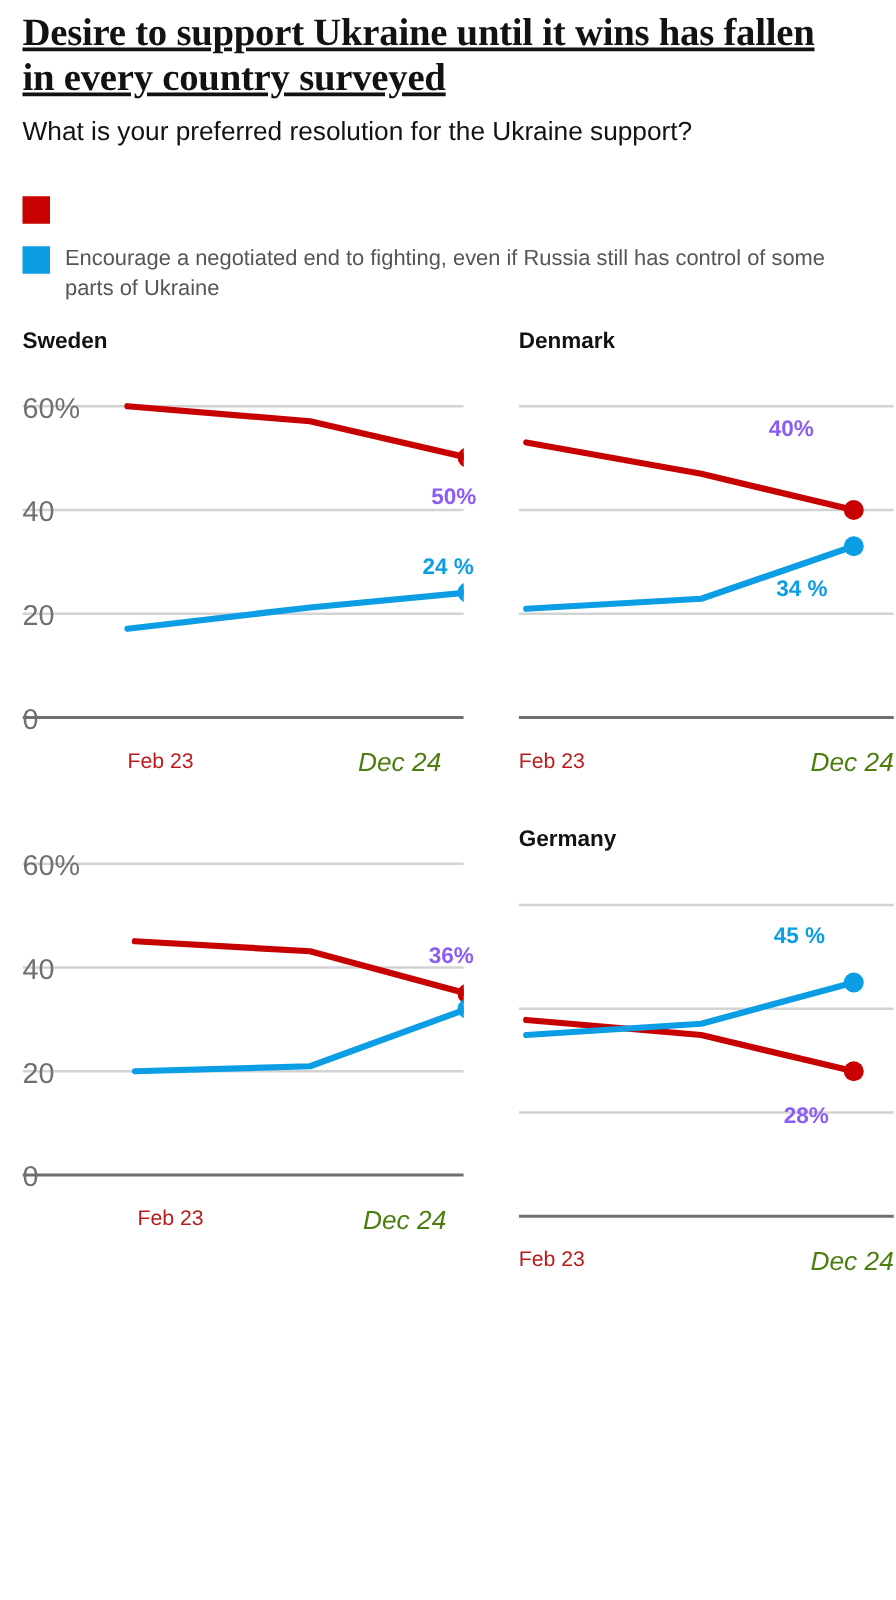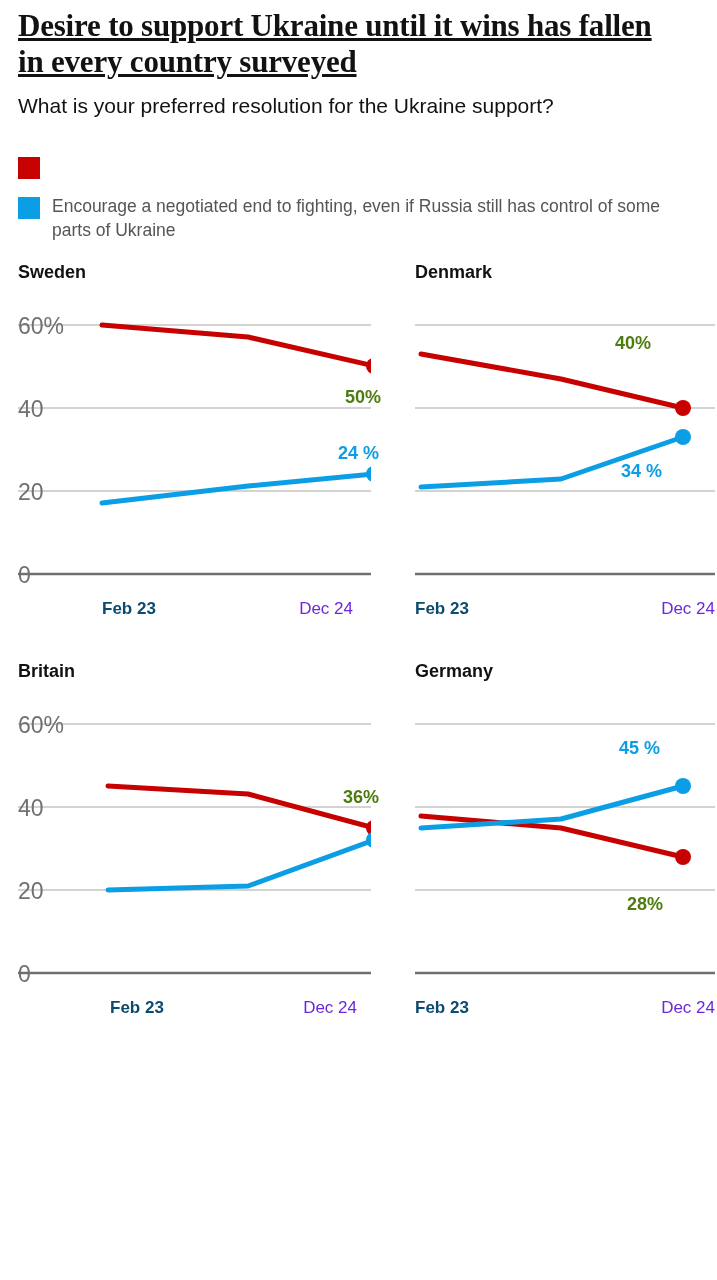--- a/index.html
+++ b/index.html
@@ -106,37 +106,37 @@
   .x-labels {
     position: relative;
     width: 353px;
     height: 28px;
   }
   .x-left {
     position: absolute;
     left: 84px;
     top: 4px;
     font-size: 17px;
-    color: #0c4a6e;
-    font-weight: bold;
+    color: #b91c1c;
   }
   .x-right {
     position: absolute;
     right: 18px;
     top: 4px;
-    font-size: 17px;
-    color: #6d28d9;
+    font-size: 21px;
+    color: #4d7c0f;
+    font-style: italic;
   }
   .value-label {
     position: absolute;
     font-size: 18px;
     font-weight: 700;
     white-space: nowrap;
   }
-  .v-red { color: #4d7c0f; }
+  .v-red { color: #8b5cf6; }
   .v-blue { color: #0c9ee5; }
   .row-gap { height: 38px; }
 </style>
 </head>
 <body>
 
 <div class="page">
 
   <h1 class="headline">Desire to support Ukraine until it wins has fallen in every country surveyed</h1>
   <p class="subhead">What is your preferred resolution for the Ukraine support?</p>
@@ -208,21 +208,20 @@
         </div>
       </div>
 
     </div>
 
     <div class="row-gap"></div>
 
     <div class="chart-row">
 
       <div class="chart-cell">
-        <div class="chart-title">Britain</div>
         <div class="plot">
           <svg width="353" height="300" viewBox="0 0 353 300">
             <line x1="0" y1="30" x2="353" y2="30" stroke="#d3d3d3" stroke-width="2"></line>
             <line x1="0" y1="113" x2="353" y2="113" stroke="#d3d3d3" stroke-width="2"></line>
             <line x1="0" y1="196" x2="353" y2="196" stroke="#d3d3d3" stroke-width="2"></line>
             <line x1="0" y1="279" x2="353" y2="279" stroke="#6f6f6f" stroke-width="2.5"></line>
 
             <polyline points="90,92 230,100 356,134" fill="none" stroke="#c70000" stroke-width="5" stroke-linejoin="round" stroke-linecap="round"></polyline>
             <circle cx="356" cy="134" r="8" fill="#c70000"></circle>
 
@@ -250,21 +249,21 @@
             <line x1="0" y1="196" x2="300" y2="196" stroke="#d3d3d3" stroke-width="2"></line>
             <line x1="0" y1="279" x2="300" y2="279" stroke="#6f6f6f" stroke-width="2.5"></line>
 
             <polyline points="6,122 146,134 268,163" fill="none" stroke="#c70000" stroke-width="5" stroke-linejoin="round" stroke-linecap="round"></polyline>
             <circle cx="268" cy="163" r="8" fill="#c70000"></circle>
 
             <polyline points="6,134 146,125 268,92" fill="none" stroke="#0c9ee5" stroke-width="5" stroke-linejoin="round" stroke-linecap="round"></polyline>
             <circle cx="268" cy="92" r="8" fill="#0c9ee5"></circle>
           </svg>
           <div class="value-label v-blue" style="left:204px; top:44px;">45 %</div>
-          <div class="value-label v-red" style="left:212px; top:200px;">28%</div>
+          <div class="value-label v-red" style="left:212px; top:188px;">28%</div>
         </div>
         <div class="x-labels">
           <span class="x-left" style="left:0px;">Feb 23</span>
           <span class="x-right" style="right:53px;">Dec 24</span>
         </div>
       </div>
 
     </div>
 
   </div>

